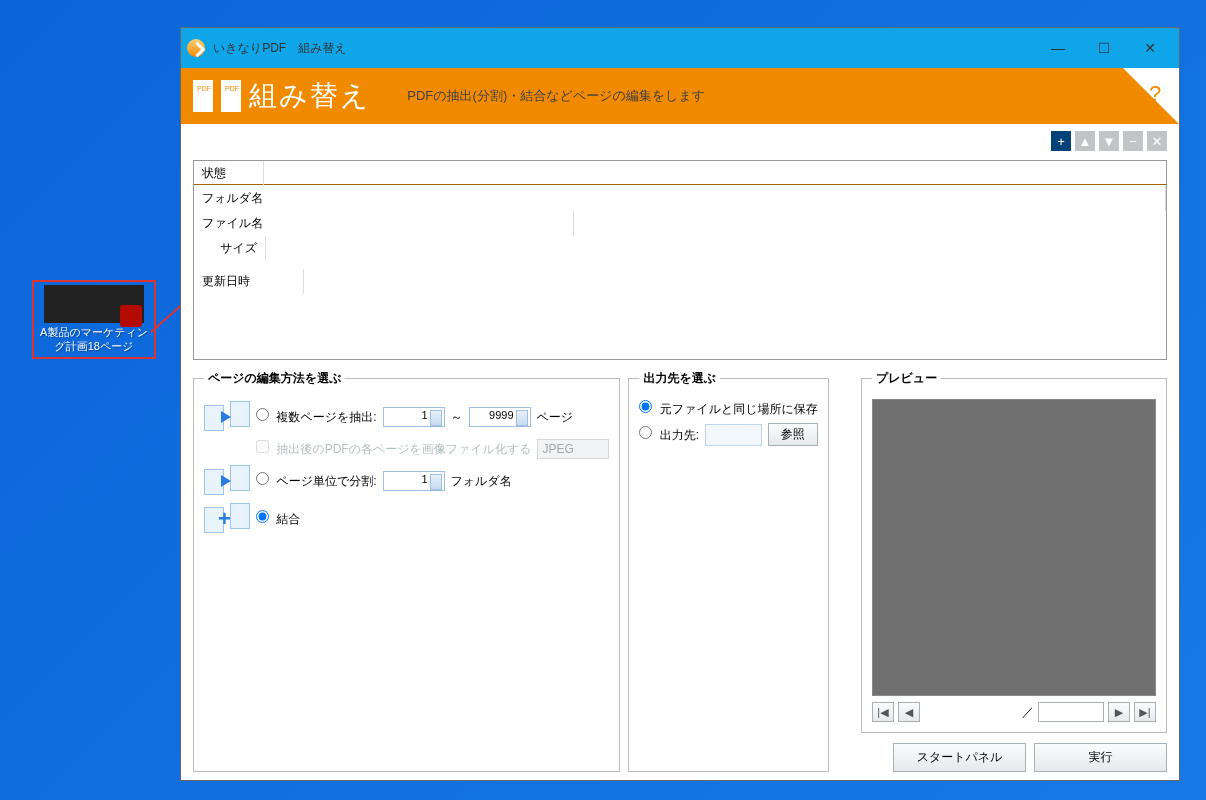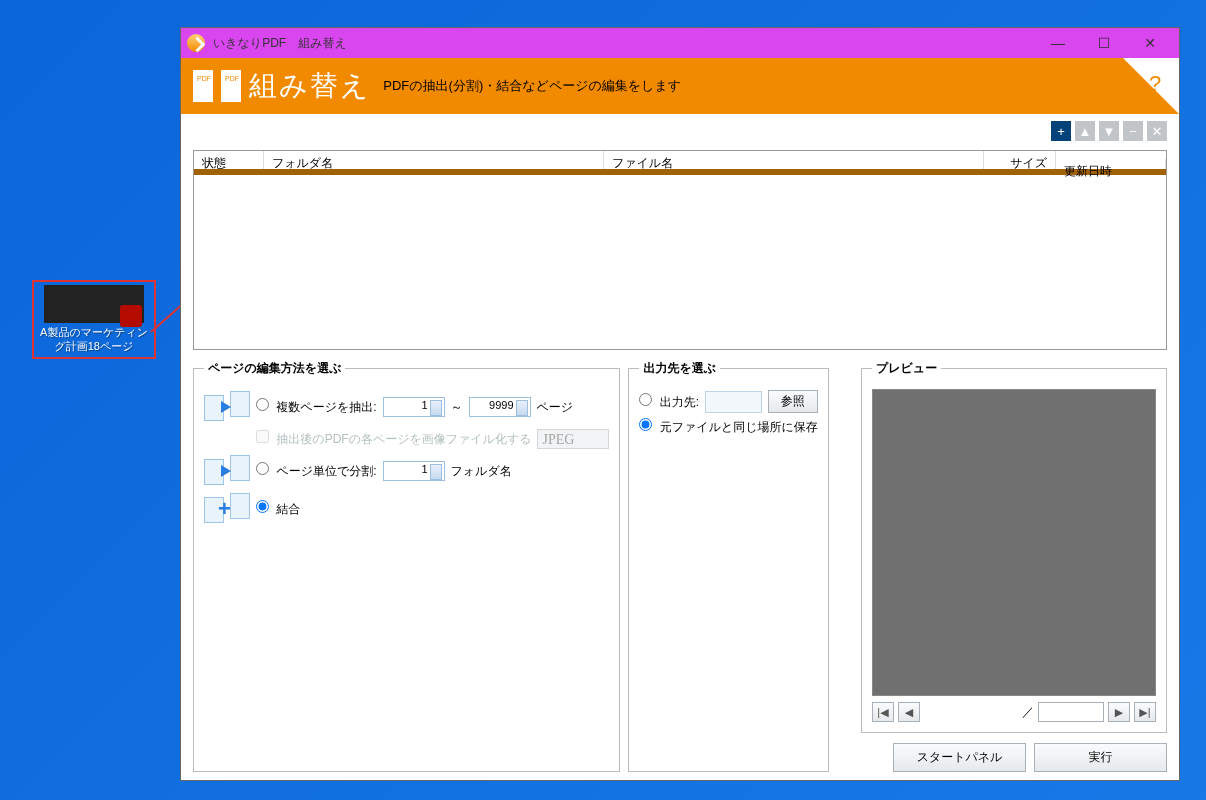--- a/index.html
+++ b/index.html
@@ -9,46 +9,46 @@
 .desktop-icon { position:absolute; left:32px; top:280px; width:124px; border:2px solid #d33; padding:3px; text-align:center; }
 .desktop-icon .thumb { width:100px; height:38px; background:#222; margin:0 auto 2px; position:relative; }
 .desktop-icon .thumb::after { content:""; position:absolute; right:2px; bottom:-4px; width:22px; height:22px; background:#b30b00; border-radius:3px; }
 .desktop-icon .label { color:#fff; font-size:11px; line-height:1.3; text-shadow:1px 1px 1px rgba(0,0,0,.4); }
 
 
 .arrow-line { position:absolute; left:145px; top:220px; width:140px; height:130px; pointer-events:none; }
 
 
 .win { position:absolute; left:180px; top:27px; width:1000px; height:754px; background:#fff; border:1px solid #666; display:flex; flex-direction:column; }
-.titlebar { height:30px; background:#d946ef; display:flex; align-items:center; padding:0 6px; }
+.titlebar { height:40px; background:#0ea5e9; display:flex; align-items:center; padding:0 6px; }
 .titlebar .app-icon { width:18px; height:18px; border-radius:50%; background:linear-gradient(#ffd27a,#f28a00); margin-right:8px; position:relative; }
 .titlebar .app-icon::after{content:"";position:absolute;left:5px;top:5px;width:8px;height:8px;border-right:3px solid #fff;border-bottom:3px solid #fff;transform:rotate(-45deg);}
 .titlebar .title { font-size:12px; color:#333; }
 .titlebar .ctrls { margin-left:auto; display:flex; }
 .titlebar .ctrls div { width:46px; height:30px; display:flex; align-items:center; justify-content:center; font-size:14px; color:#333; }
 
 
 .header { height:56px; background:#f28a00; display:flex; align-items:center; color:#fff; position:relative;text-align:right; }
 .header-icon { margin-left:10px; width:52px; height:40px; display:flex; align-items:center; justify-content:center; }
 .header-icon svg { width:52px; height:40px; }
 .header-title { font-size:28px; margin-left:6px; letter-spacing:2px; }
-.header-sub { font-size:13px; margin-left:13px; color:#000000; }
+.header-sub { font-size:13px; margin-left:37px; color:#404040; }
 .header-cut { position:absolute; right:0; top:0; width:0; height:0; border-top:56px solid #fff; border-left:56px solid transparent; }
 .header-right { position:absolute; right:12px; top:14px; display:flex; gap:16px; }
 .header-right .hicon { width:24px; height:24px; color:#f28a00; font-size:22px; display:flex; align-items:center; justify-content:center; }
 
 
 .tbar { height:30px; display:flex; justify-content:flex-end; align-items:center; gap:4px; padding:4px 12px 0; }
 .tbar .tb { width:20px; height:20px; background:#7a7f85; color:#fff; display:flex; align-items:center; justify-content:center; font-size:13px; }
 .tbar .tb.plus { background:#04427a; }
 .tbar .tb.dis { opacity:.45; }
 
 
 .table-wrap { margin:6px 12px 0; border:1px solid #999; height:200px; background:#fff; }
-.thead { display:flex; height:24px; border-bottom:6px solid #a16207; font-size:12px; }
+.thead { display:flex; height:24px; border-bottom:1px solid #a16207; font-size:12px;flex-direction:column; }
 .thead div { padding:4px 8px; border-right:1px solid #ddd; }
 .c-state{width:70px;} .c-folder{flex:1;} .c-file{width:380px;} .c-size{width:72px;text-align:right;} .c-date{width:110px;margin-top:8px;}
 
 
 .bottom { flex:1; display:flex; gap:10px; padding:10px 12px 8px; }
 .left { flex:1; display:flex; flex-direction:row; gap:8px; }
 .right { width:306px; display:flex; flex-direction:column; }
 
 fieldset { border:1px solid #bbb; padding:8px 10px 10px; font-size:12px; }
 legend { font-weight:bold; font-size:12px; padding:0 4px; }
@@ -56,21 +56,21 @@
 .opt-row { display:flex; align-items:center; gap:6px; margin:6px 0; }
 .doc-ico { width:46px; height:32px; position:relative; }
 .doc-ico .pg { position:absolute; width:20px; height:26px; border:1px solid #9cc4ec; background:#e9f3fc; }
 .doc-ico .pg:nth-child(1){left:0;top:4px;} .doc-ico .pg:nth-child(2){right:0;top:0;}
 .doc-ico.arrow::after{content:"";position:absolute;left:17px;top:10px;width:0;height:0;border-left:10px solid #2a7de1;border-top:6px solid transparent;border-bottom:6px solid transparent;}
 .doc-ico.plus::after{content:"+";position:absolute;left:14px;top:3px;font-size:22px;color:#2a7de1;font-weight:bold;}
 .spin { width:62px; height:20px; border:1px solid #9fbfe0; background:#fff; text-align:right; padding:1px 16px 1px 2px; font-size:11px; position:relative; }
 .spin::after{content:"";position:absolute;right:2px;top:2px;width:10px;height:14px;background:linear-gradient(#e8f0fa,#c6dbf1);border:1px solid #9fbfe0;}
 input[type=radio], input[type=checkbox] { margin-right:4px; }
 .disabled-row{color:#9aa;opacity:.75;}
-.sel { width:72px; height:20px; border:1px solid #c6cacc; background:#edf0f2; font-size:14px; padding:2px 4px; color:#888;font-family:Liberation Serif, serif; }
+.sel { width:72px; height:20px; border:1px solid #c6cacc; background:#edf0f2; font-size:12px; padding:2px 4px; color:#888; }
 
 .out-row { display:flex; align-items:center; gap:6px; margin:5px 0; }
 .txt { flex:1; height:22px; border:1px solid #bcd4ea; background:#f3f8fd; }
 .btn { border:1px solid #a9b1b8; background:linear-gradient(#fafbfc,#e6e9ec); padding:2px 12px; font-size:12px; }
 
 .preview-box { flex:1; border:1px solid #888; background:#707070; margin-top:4px; min-height:256px;}
 .nav { display:flex; align-items:center; gap:4px; margin-top:6px; justify-content:center; }
 .nav .nb { width:22px; height:20px; border:1px solid #a9b1b8; background:linear-gradient(#fafbfc,#e6e9ec); display:flex; align-items:center; justify-content:center; font-size:11px; color:#555; }
 .nav .pgfield{width:66px;height:20px;border:1px solid #a9b1b8;background:#fff;}
 
@@ -184,26 +184,26 @@
               <div class="pg"></div>
               <div class="pg"></div>
             </div>
           <label><input type="radio" name="em" checked="" style=""> <span>結合</span></label>
         </div>
       </fieldset>
 
       <fieldset>
         <legend>出力先を選ぶ</legend>
         <div class="out-row">
+          <label><input type="radio" name="out" checked="" style=""> <span>元ファイルと同じ場所に保存</span></label>
+        </div>
+        <div class="out-row">
           <label><input type="radio" name="out" style=""> <span>出力先:</span></label>
           <div class="txt"></div>
           <button class="btn">参照</button>
-        </div>
-        <div class="out-row">
-          <label><input type="radio" name="out" checked="" style=""> <span>元ファイルと同じ場所に保存</span></label>
         </div>
       </fieldset>
     </div>
 
     <div class="right">
       <fieldset style="flex:1;display:flex;flex-direction:column;">
         <legend>プレビュー</legend>
         <div class="preview-box"></div>
         <div class="nav">
           <div class="nb">|◀</div>

